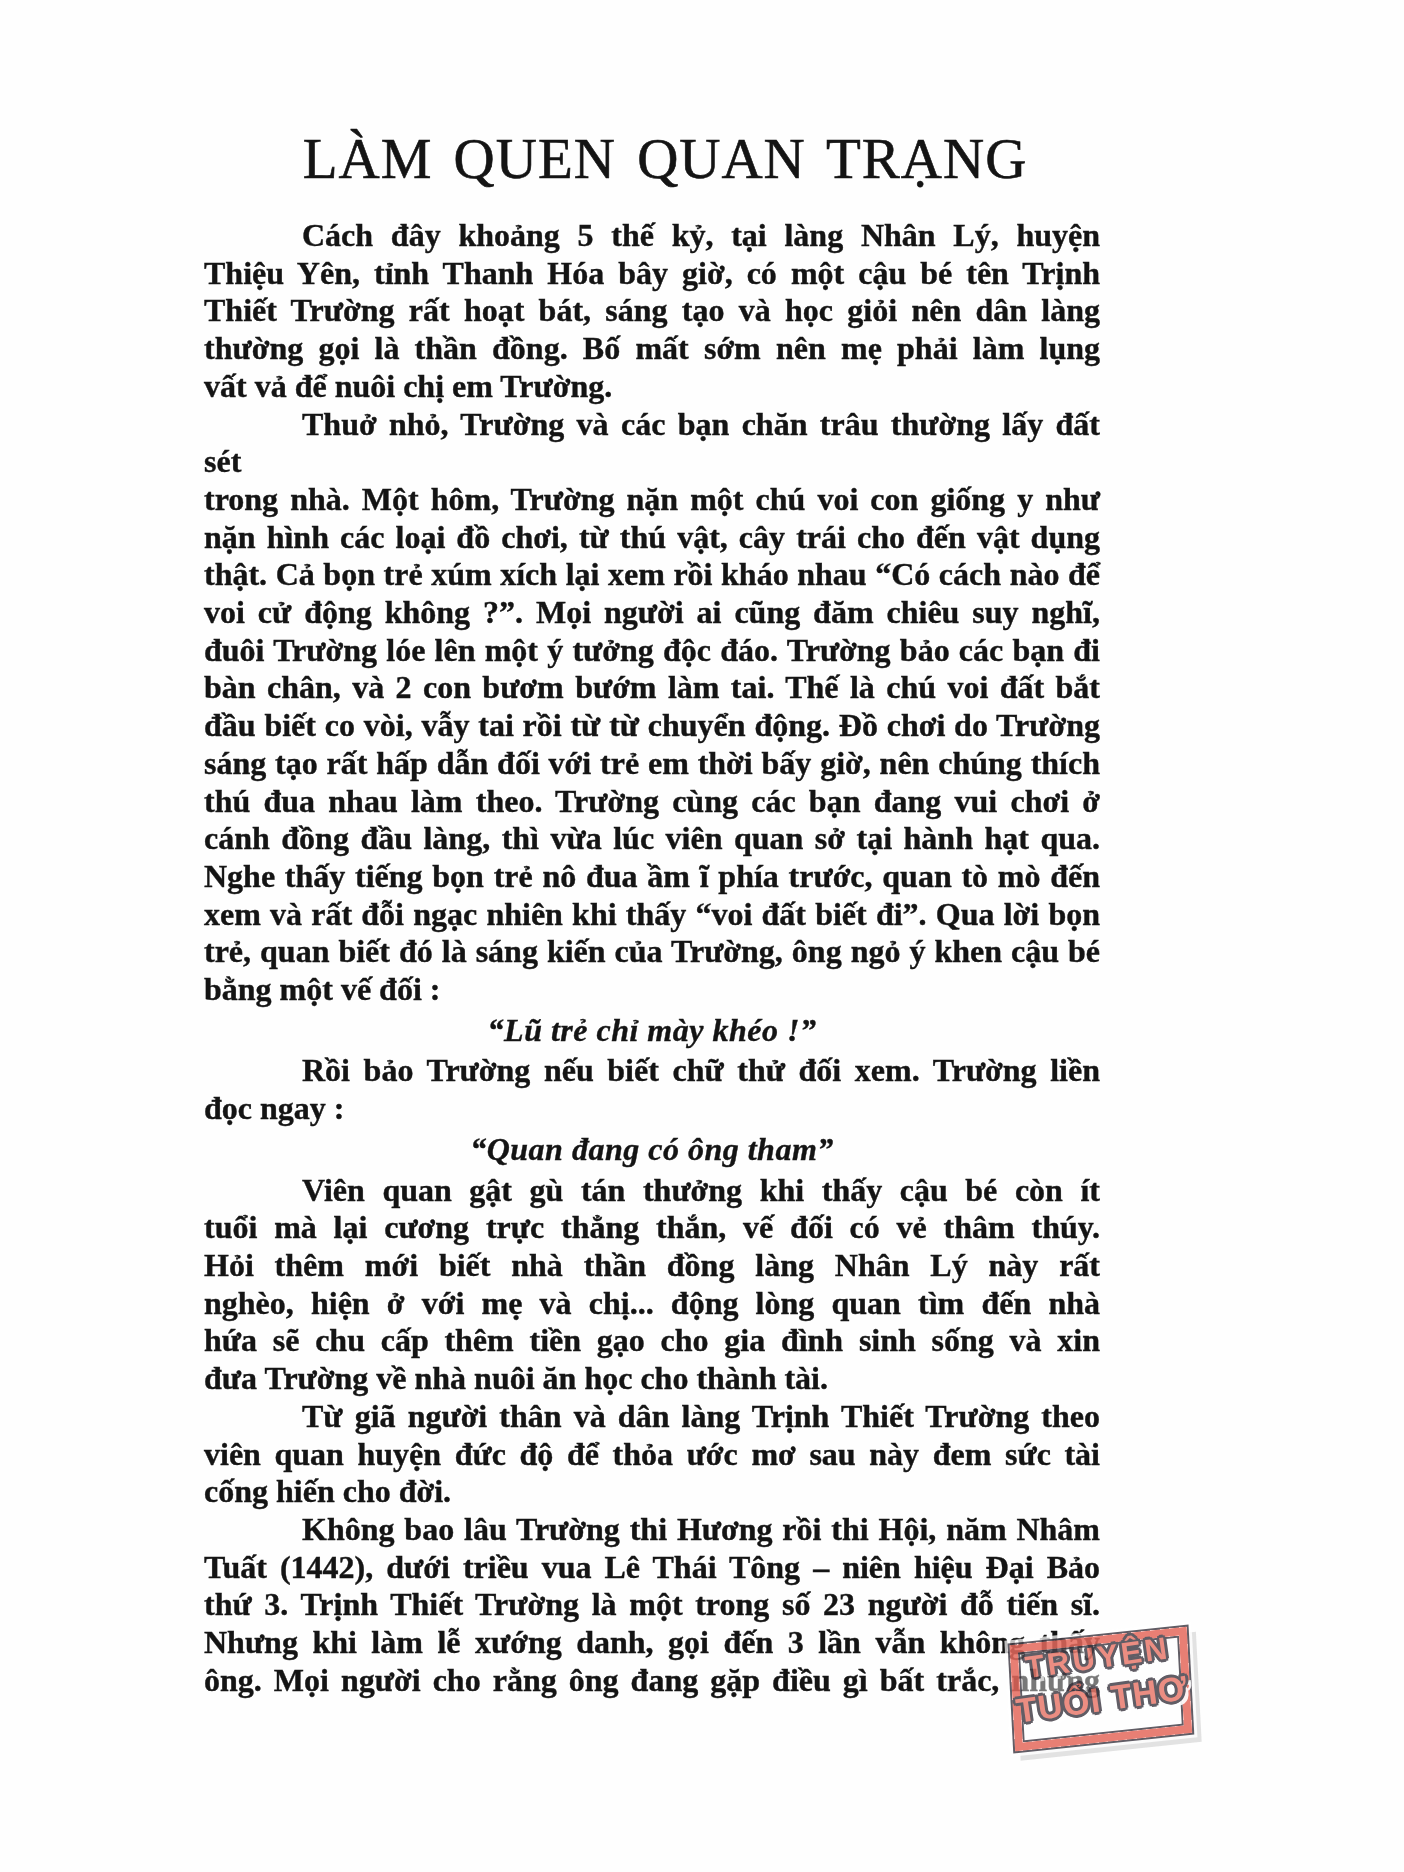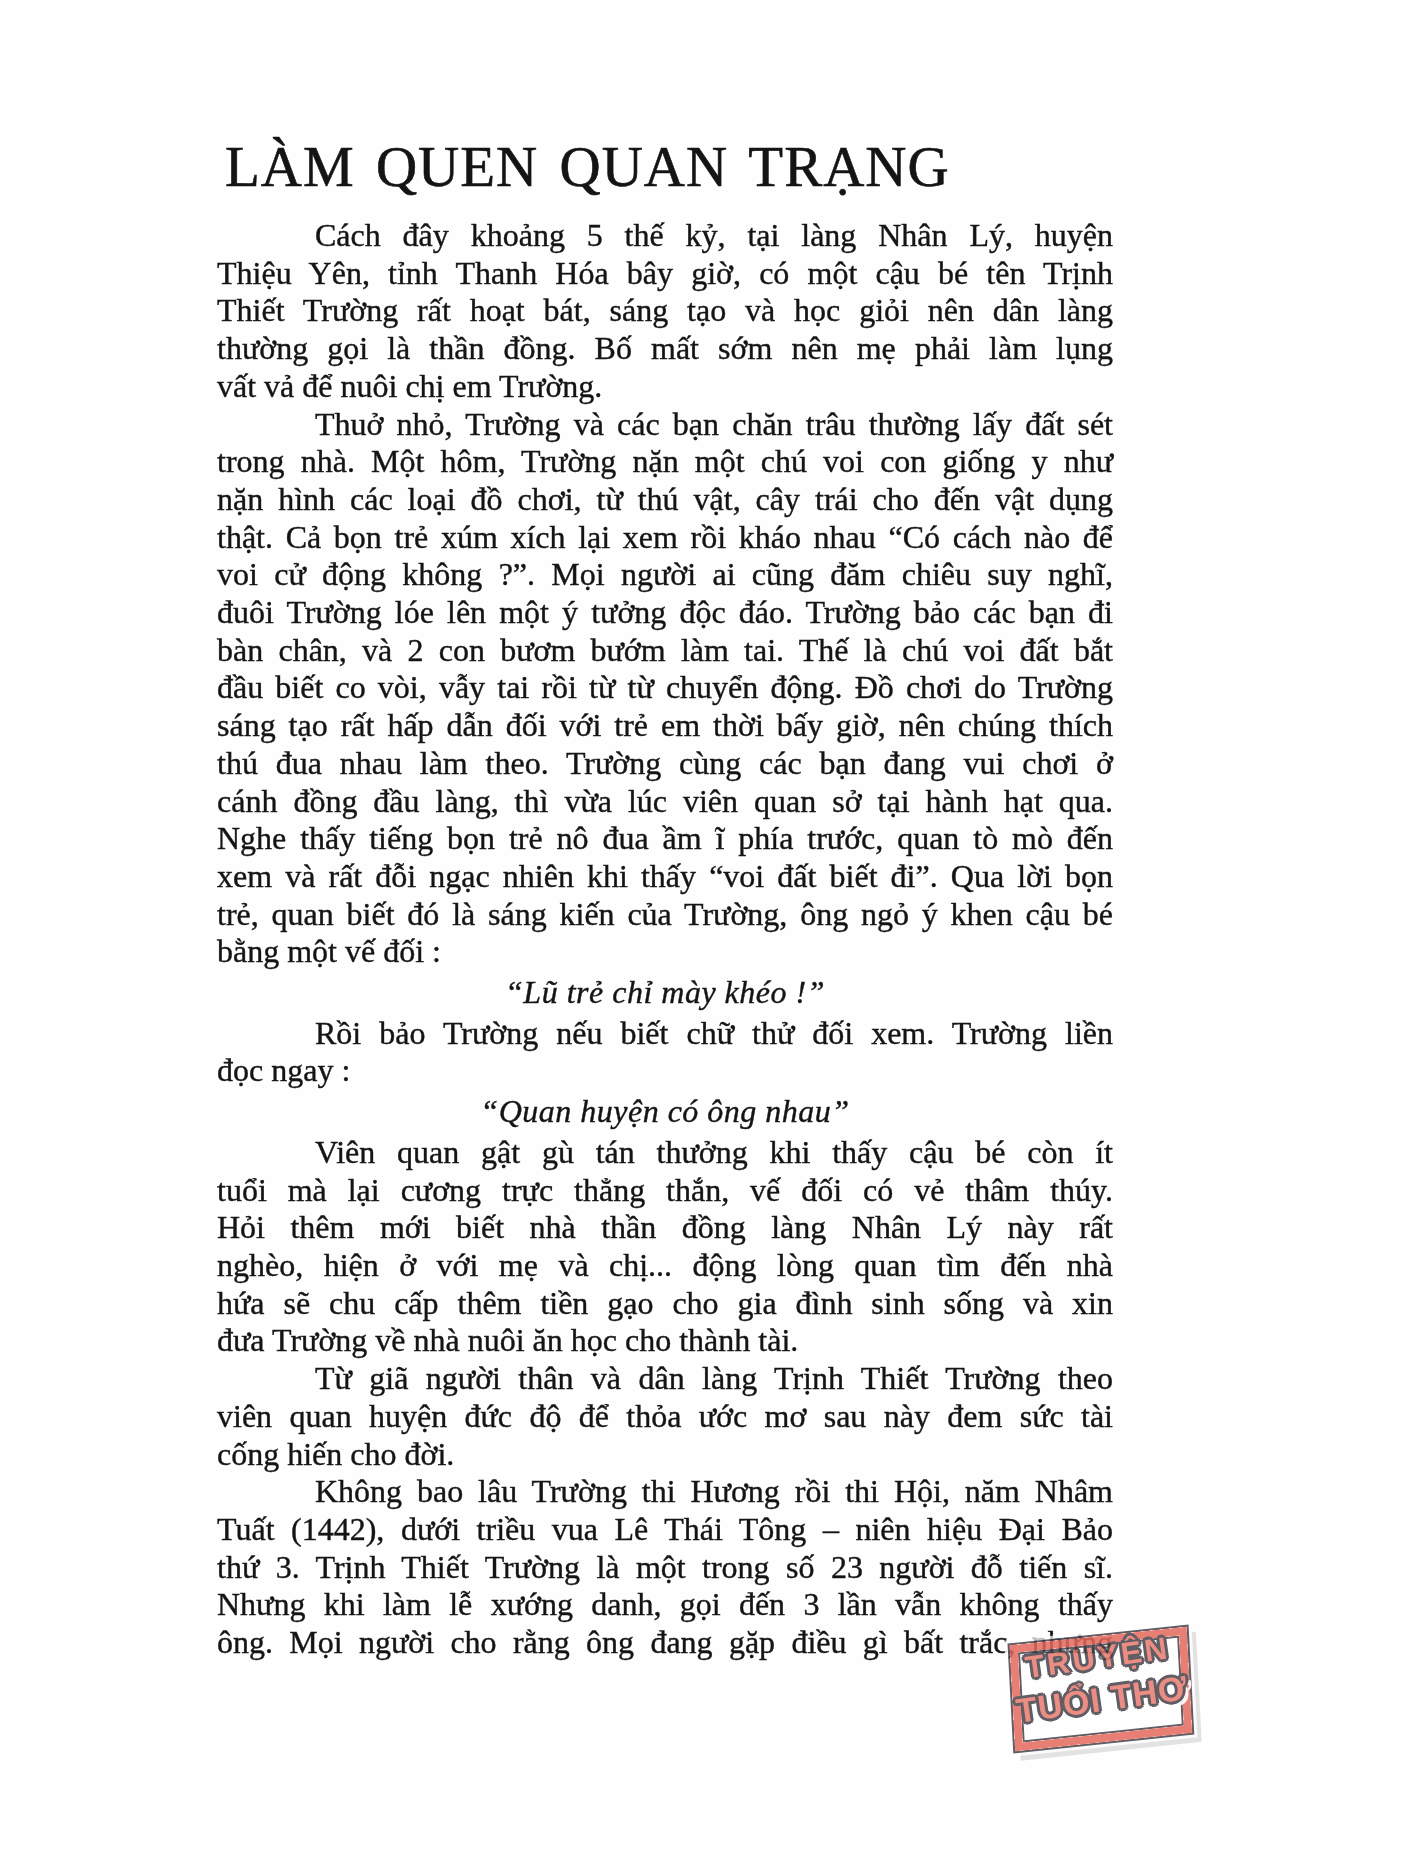--- a/index.html
+++ b/index.html
@@ -6,31 +6,32 @@
   .page {
     position:relative;
     width:1404px; height:1872px;
     background:#fefefe;
     overflow:hidden;
     font-family:"Liberation Serif","DejaVu Serif",serif;
     color:#141414;
   }
   .page-title {
     position:absolute; left:217px; top:128px; width:896px;
-    margin:8px;
+    margin:0;
+    text-align:center;
     font-size:57px; line-height:62px;
     font-weight:normal;
     letter-spacing:1px;
     word-spacing:6px;
     -webkit-text-stroke:0.6px #141414;
     white-space:nowrap;
   }
   .body-text {
-    position:absolute; left:217px; top:217px; width:896px;
-    font-size:32px; line-height:37.7px;
+    position:absolute; left:204px; top:217px; width:896px;
+    font-size:32px; line-height:37.7px;font-weight:bold;
     -webkit-text-stroke:0.4px #1a1a1a;
   }
   .line { text-align:justify; text-align-last:justify; }
   .line.left { text-align-last:left; }
   .line.first { text-indent:98px; }
   .line.quote {
     text-align-last:center;
     font-style:italic;
     margin:3px 0;
     letter-spacing:0.5px;
@@ -98,21 +99,21 @@
       <div class="line">sáng tạo rất hấp dẫn đối với trẻ em thời bấy giờ, nên chúng thích</div>
       <div class="line">thú đua nhau làm theo. Trường cùng các bạn đang vui chơi ở</div>
       <div class="line">cánh đồng đầu làng, thì vừa lúc viên quan sở tại hành hạt qua.</div>
       <div class="line">Nghe thấy tiếng bọn trẻ nô đua ầm ĩ phía trước, quan tò mò đến</div>
       <div class="line">xem và rất đỗi ngạc nhiên khi thấy “voi đất biết đi”. Qua lời bọn</div>
       <div class="line">trẻ, quan biết đó là sáng kiến của Trường, ông ngỏ ý khen cậu bé</div>
       <div class="line left">bằng một vế đối :</div>
       <div class="line quote">“Lũ trẻ chỉ mày khéo !”</div>
       <div class="line first">Rồi bảo Trường nếu biết chữ thử đối xem. Trường liền</div>
       <div class="line left">đọc ngay :</div>
-      <div class="line quote">“Quan huyện có ông nhau”</div>
+      <div class="line quote">“Quan đang có ông tham”</div>
       <div class="line first">Viên quan gật gù tán thưởng khi thấy cậu bé còn ít</div>
       <div class="line">tuổi mà lại cương trực thẳng thắn, vế đối có vẻ thâm thúy.</div>
       <div class="line">Hỏi thêm mới biết nhà thần đồng làng Nhân Lý này rất</div>
       <div class="line">nghèo, hiện ở với mẹ và chị... động lòng quan tìm đến nhà</div>
       <div class="line">hứa sẽ chu cấp thêm tiền gạo cho gia đình sinh sống và xin</div>
       <div class="line left">đưa Trường về nhà nuôi ăn học cho thành tài.</div>
       <div class="line first">Từ giã người thân và dân làng Trịnh Thiết Trường theo</div>
       <div class="line">viên quan huyện đức độ để thỏa ước mơ sau này đem sức tài</div>
       <div class="line left">cống hiến cho đời.</div>
       <div class="line first">Không bao lâu Trường thi Hương rồi thi Hội, năm Nhâm</div>

